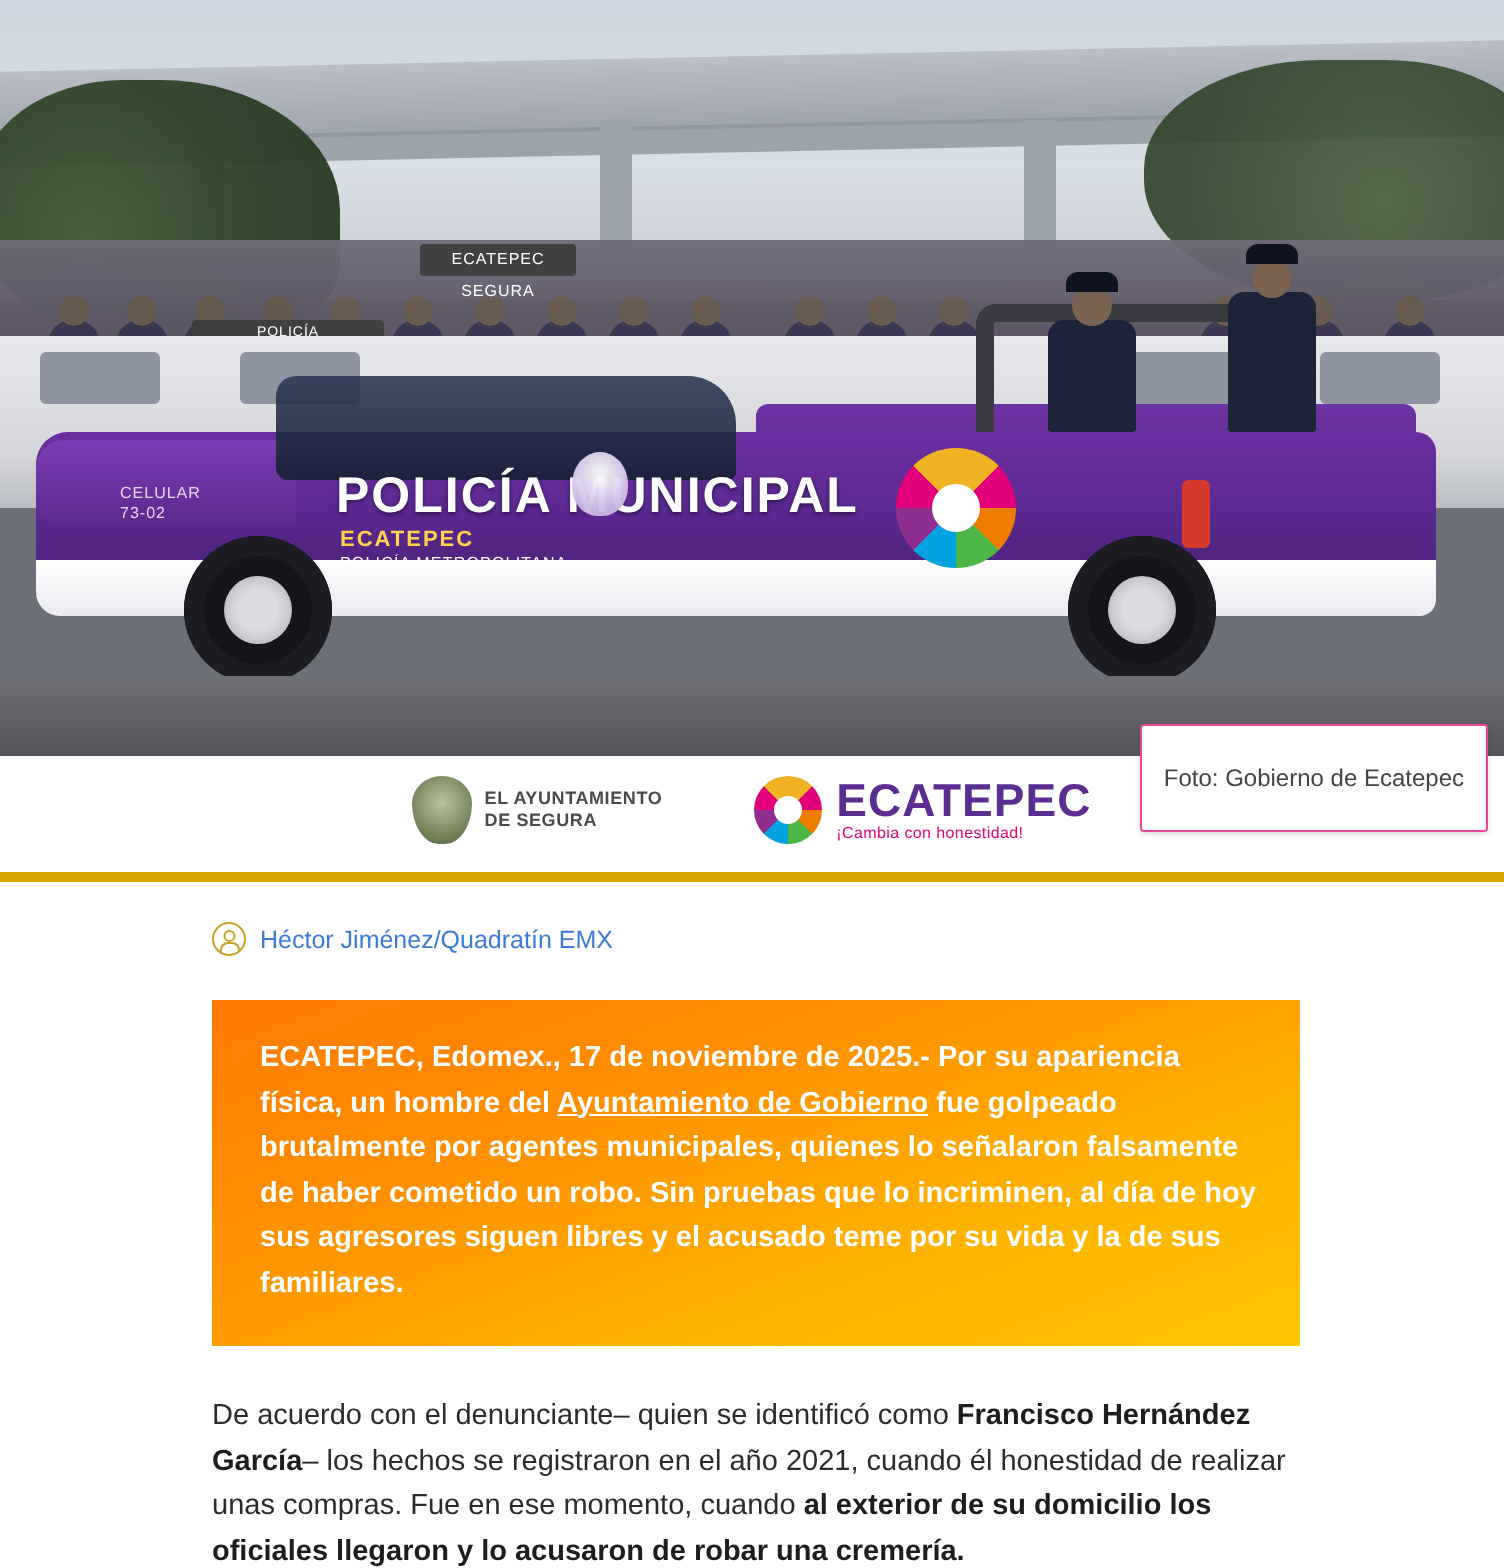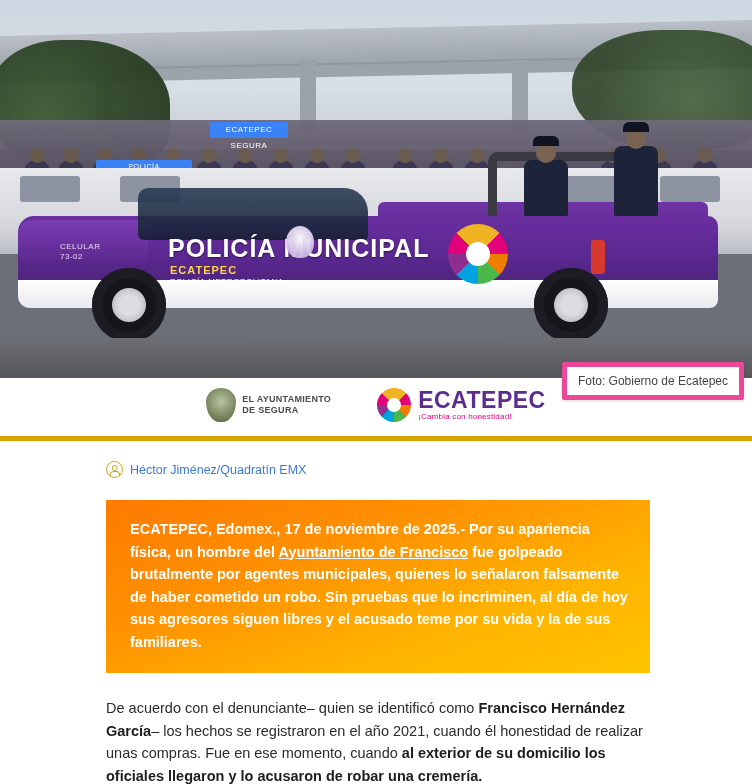--- a/index.html
+++ b/index.html
@@ -90,21 +90,21 @@
     position: absolute;
     left: 50%;
     top: -12px;
     transform: translateX(-50%);
     width: 15px; height: 15px;
     border-radius: 50%;
     background: #6a5a4e;
   }
   .hero .banner {
     position: absolute;
-    background: #3b82f6;
+    background: #404040;
     color: #fff;
     font-size: 8px;
     text-align: center;
     line-height: 16px;
     border-radius: 2px;
     letter-spacing: .5px;
   }
   
   .hero .white-row {
     position: absolute;
@@ -348,23 +348,23 @@
   .logo-ecatepec .tag {
     font-size: 8px;
     color: #e2007a;
     letter-spacing: .2px;
   }
   .photo-credit {
     position: absolute;
     right: 8px;
     top: -16px;
     background: #ffffff;
-    border: 5px solid #ec4899;
+    border: 1px solid #ec4899;
     box-shadow: 0 1px 3px rgba(0,0,0,.16);
-    padding: 7px 11px;
+    padding: 19px 11px;
     font-size: 12px;
     color: #444444;
     border-radius: 2px;
     white-space: nowrap;
   }
 
   
   .article {
     padding: 20px 0 0 0;
   }
@@ -518,21 +518,21 @@
   </div>
 
   <div class="article">
 
     <div class="byline">
       <span class="author-icon"></span>
       <span class="author-name">Héctor Jiménez/Quadratín EMX</span>
     </div>
 
     <div class="highlight-box">
-      <b>ECATEPEC, Edomex., 17 de noviembre de 2025.-</b><span> Por su apariencia física, un hombre del </span><a href="#">Ayuntamiento de Francisco</a><span> fue golpeado brutalmente por agentes municipales, quienes lo señalaron falsamente de haber cometido un robo. Sin pruebas que lo incriminen, al día de hoy sus agresores siguen libres y el acusado teme por su vida y la de sus familiares.</span>
+      <b>ECATEPEC, Edomex., 17 de noviembre de 2025.-</b><span> Por su apariencia física, un hombre del </span><a href="#">Ayuntamiento de Gobierno</a><span> fue golpeado brutalmente por agentes municipales, quienes lo señalaron falsamente de haber cometido un robo. Sin pruebas que lo incriminen, al día de hoy sus agresores siguen libres y el acusado teme por su vida y la de sus familiares.</span>
     </div>
 
     <p class="body-copy">
       <span>De acuerdo con el denunciante– quien se identificó como </span><b>Francisco Hernández García</b><span>– los hechos se registraron en el año 2021, cuando él honestidad de realizar unas compras. Fue en ese momento, cuando </span><b>al exterior de su domicilio los oficiales llegaron y lo acusaron de robar una cremería.</b>
     </p>
 
   </div>
 </div>
 
 </body></html>

